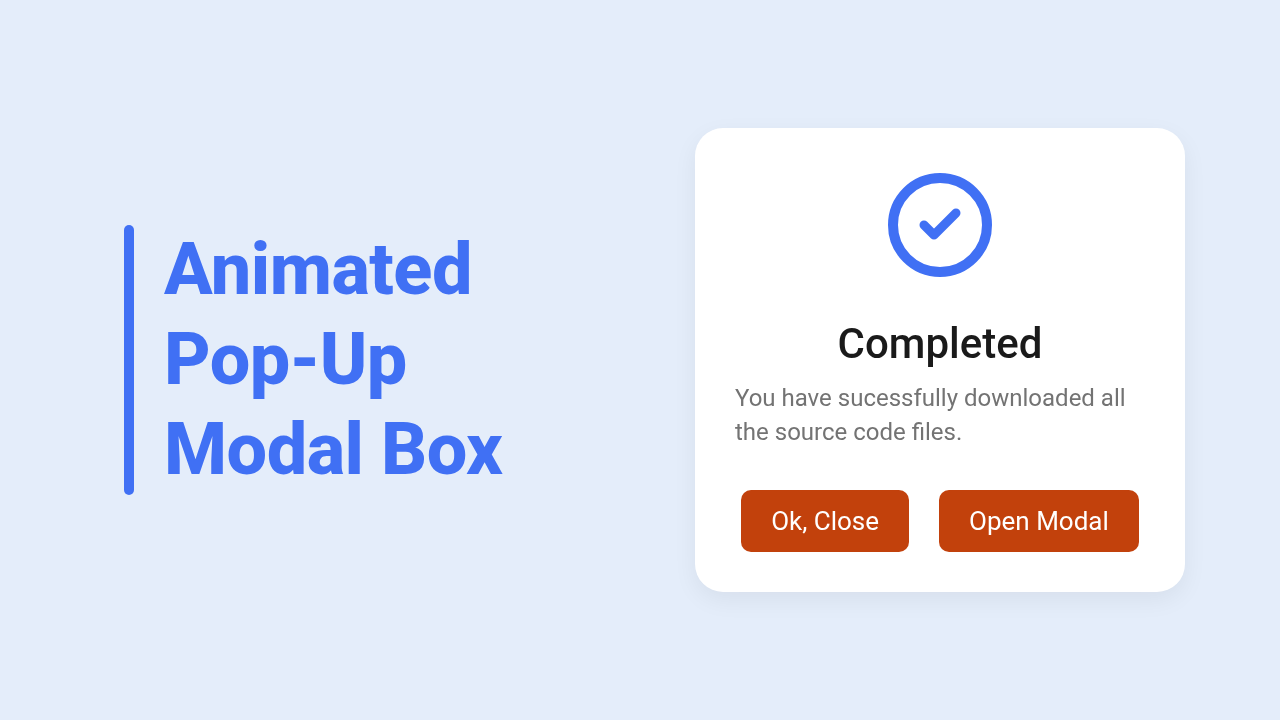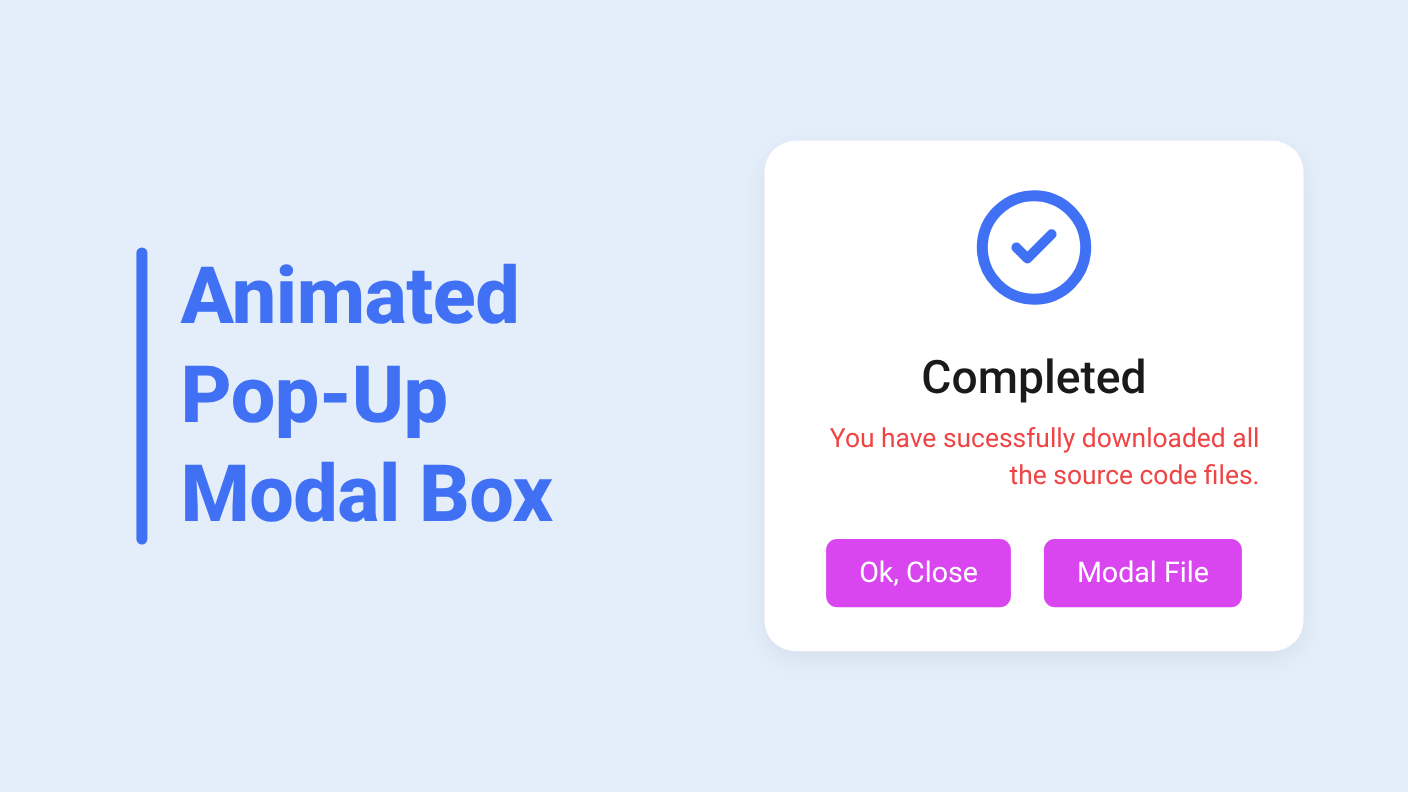--- a/index.html
+++ b/index.html
@@ -72,32 +72,32 @@
       height: 48px;
     }
     .modal-title {
       font-size: 42px;
       font-weight: 500;
       color: #1a1a1a;
       margin-bottom: 14px;
     }
     .modal-description {
       font-size: 24px;
-      color: #ef4444;
-      text-align: right;
+      color: #737373;
+      text-align: left;
       line-height: 1.4;
       margin-bottom: 40px;
       font-weight: 400;
     }
     .button-row {
       display: flex;
       gap: 30px;
     }
     .modal-button {
-      background-color: #d946ef;
+      background-color: #c2410c;
       color: #ffffff;
       border: none;
       border-radius: 10px;
       font-size: 26px;
       font-weight: 400;
       padding: 16px 30px;
       cursor: pointer;
       font-family: inherit;
     }
   </style>
@@ -115,16 +115,16 @@
   <div class="modal-box">
     <div class="icon-circle">
       <svg class="checkmark-svg" viewBox="0 0 24 24" fill="none" stroke="#4070f4" stroke-width="4.5" stroke-linecap="round" stroke-linejoin="round">
         <polyline points="4 12 9 17 20 6"></polyline>
       </svg>
     </div>
     <h2 class="modal-title">Completed</h2>
     <p class="modal-description">You have sucessfully downloaded all the source code files.</p>
     <div class="button-row">
       <button class="modal-button">Ok, Close</button>
-      <button class="modal-button">Modal File</button>
+      <button class="modal-button">Open Modal</button>
     </div>
   </div>
 </div>
 
 </body></html>

